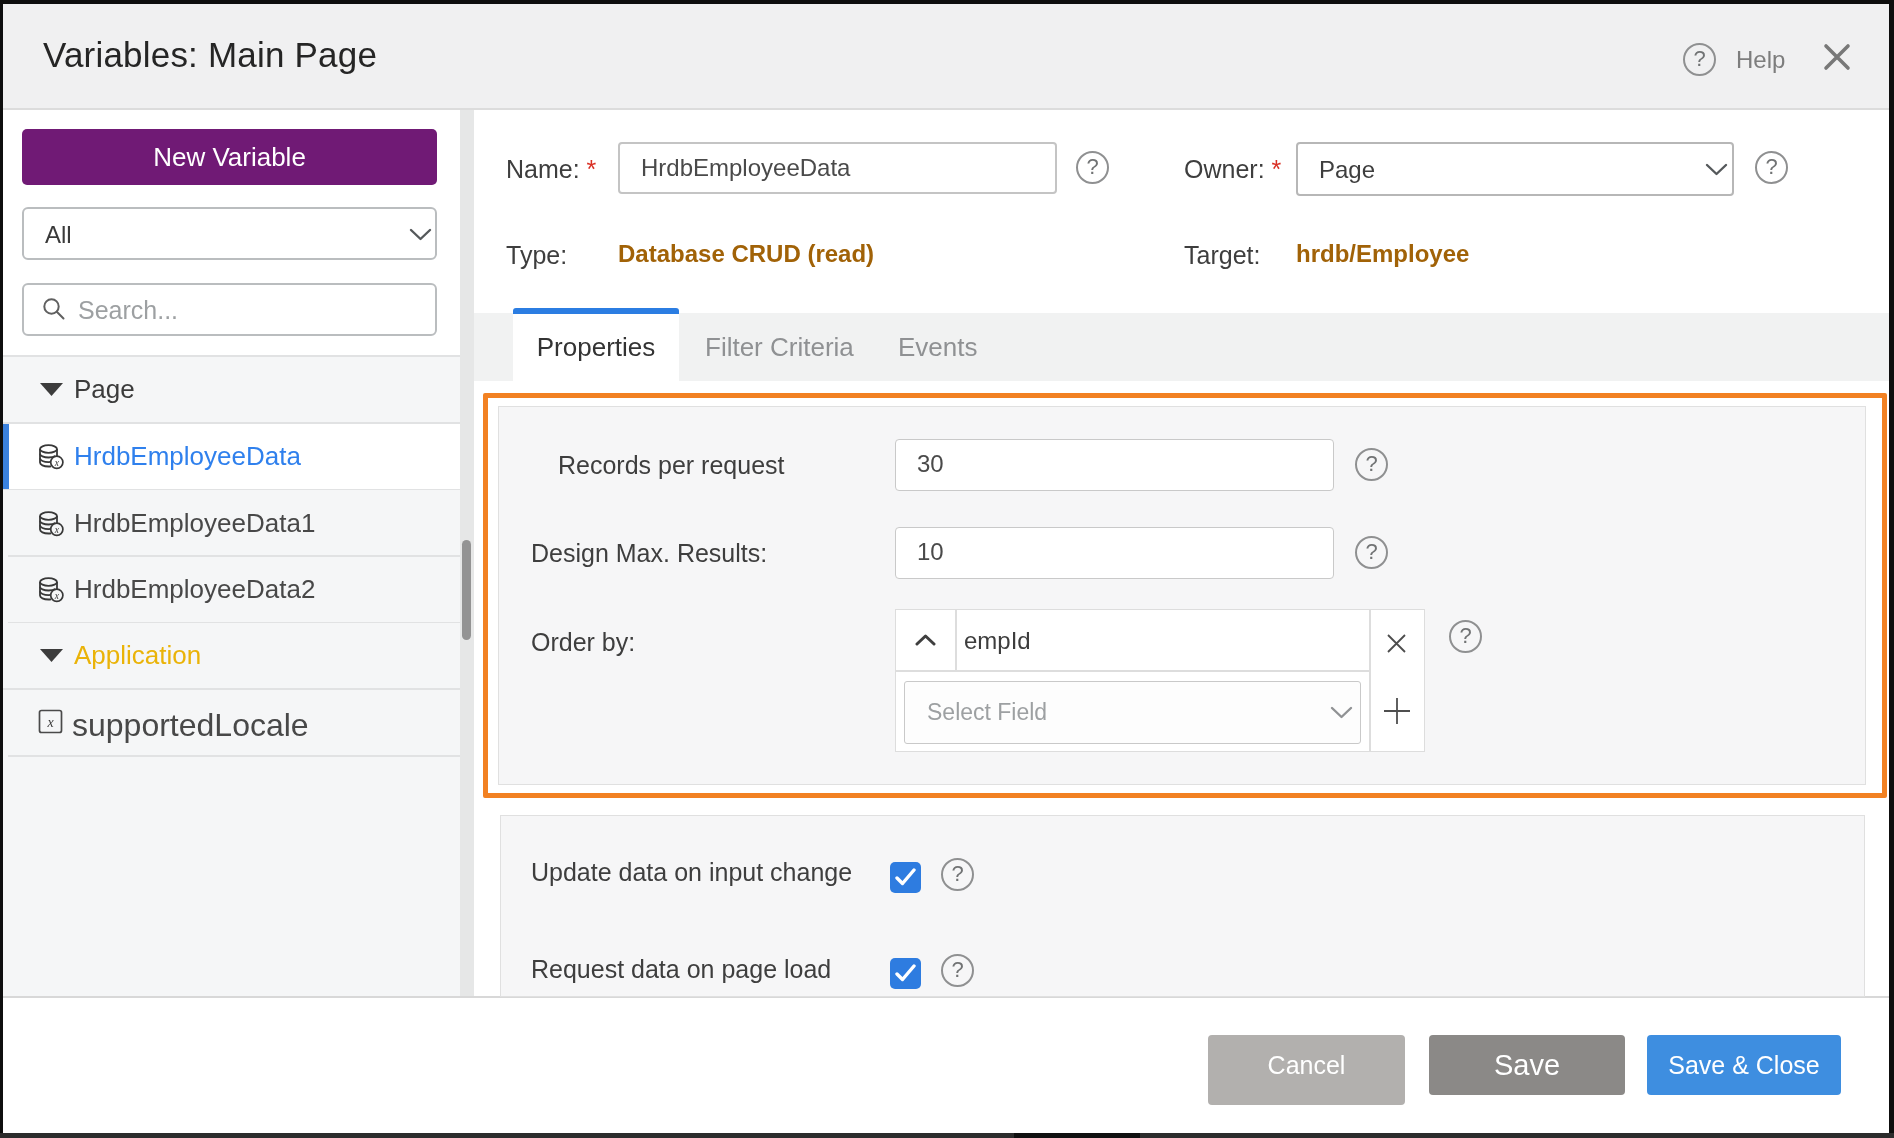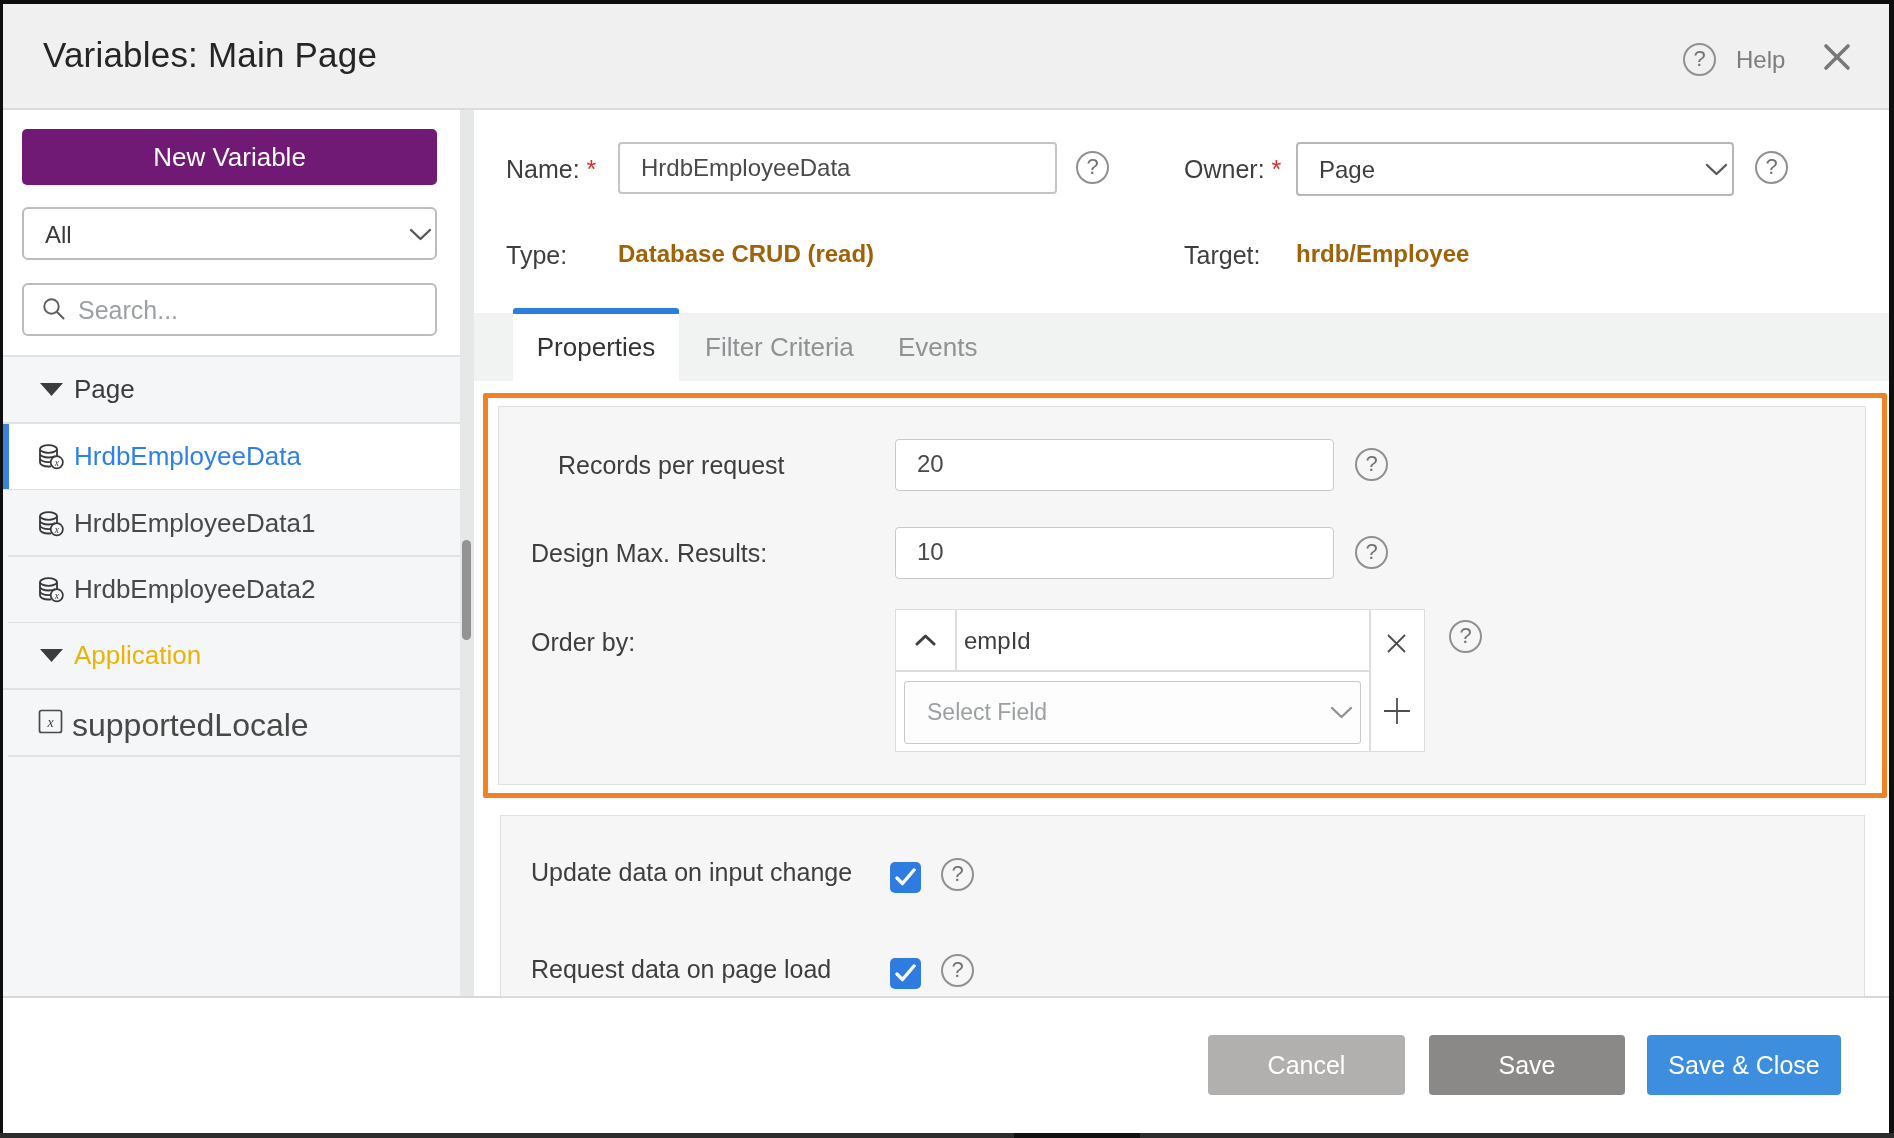--- a/index.html
+++ b/index.html
@@ -127,21 +127,21 @@
 <div class="abs" style="left:513px; top:308px; width:166px; height:73px; background:#2b7de2; border-radius:3px 3px 0 0;"></div>
 <div class="abs" style="left:513px; top:314px; width:166px; height:67px; background:#ffffff;"></div>
 <div class="abs" style="left:513px; top:332px; width:166px; text-align:center; font-size:26px; color:#333333;">Properties</div>
 <div class="abs" style="left:705px; top:332px; font-size:26px; color:#8f9193; white-space:nowrap;">Filter Criteria</div>
 <div class="abs" style="left:898px; top:332px; font-size:26px; color:#8f9193; white-space:nowrap;">Events</div>
 
 <div class="abs" style="left:483px; top:393px; width:1404px; height:405px; border:5px solid #f28122; border-radius:2px; background:#ffffff;"></div>
 <div class="panel" style="left:498px; top:406px; width:1368px; height:379px;"></div>
 
 <div class="lbl" style="left:531px; top:451px;margin-left:27px;">Records per request</div>
-<div class="inp" style="left:895px; top:439px; width:439px; height:52px; border-width:1.5px; border-color:#c9c9c9;">20</div>
+<div class="inp" style="left:895px; top:439px; width:439px; height:52px; border-width:1.5px; border-color:#c9c9c9;">30</div>
 <div class="q" style="left:1355px; top:448px;">?</div>
 
 <div class="lbl" style="left:531px; top:539px;">Design Max. Results:</div>
 <div class="inp" style="left:895px; top:527px; width:439px; height:52px; border-width:1.5px; border-color:#c9c9c9;">10</div>
 <div class="q" style="left:1355px; top:536px;">?</div>
 
 <div class="lbl" style="left:531px; top:628px;">Order by:</div>
 
 <div class="abs" style="left:895px; top:609px; width:530px; height:143px; background:#fff; border:1.5px solid #dddddd;"></div>
 <div class="abs" style="left:895px; top:670px; width:475px; height:1.5px; background:#dddddd;"></div>
@@ -171,18 +171,18 @@
     <polyline points="2,10 7.5,15.5 19,2" stroke="#ffffff" stroke-width="3.4" fill="none" stroke-linecap="round" stroke-linejoin="round"></polyline>
   </svg>
 <div class="q" style="left:941px; top:858px;">?</div>
 <div class="lbl" style="left:531px; top:955px;">Request data on page load</div>
 <div class="abs" style="left:890px; top:958px; width:31px; height:31px; background:#2e7ce0; border-radius:5px;"></div>
 <svg class="abs" style="left:895px; top:964px;" width="21" height="19" viewBox="0 0 21 19">
     <polyline points="2,10 7.5,15.5 19,2" stroke="#ffffff" stroke-width="3.4" fill="none" stroke-linecap="round" stroke-linejoin="round"></polyline>
   </svg>
 <div class="q" style="left:941px; top:954px;">?</div>
 
-<div class="abs" style="left:1208px; top:1035px; width:197px; height:60px; background:#b2b0ae; border-radius:4px; color:#fff; font-size:25px; line-height:60px; text-align:center;">Cancel</div>
-<div class="abs" style="left:1429px; top:1035px; width:196px; height:60px; background:#8b8987; border-radius:4px; color:#fff; font-size:25px; line-height:60px; text-align:center;">Save</div>
+<div class="abs" style="left:1208px; top:1035px; width:197px; height:70px; background:#b2b0ae; border-radius:4px; color:#fff; font-size:25px; line-height:60px; text-align:center;">Cancel</div>
+<div class="abs" style="left:1429px; top:1035px; width:196px; height:60px; background:#8b8987; border-radius:4px; color:#fff; font-size:29px; line-height:60px; text-align:center;">Save</div>
 <div class="abs" style="left:1647px; top:1035px; width:194px; height:60px; background:#3e8ee0; border-radius:4px; color:#fff; font-size:25px; line-height:60px; text-align:center;">Save &amp; Close</div>
 
 <div class="abs" style="left:0px; top:1133px; width:1894px; height:5px; background:#2c2c2c;"></div>
 <div class="abs" style="left:1014px; top:1133px; width:126px; height:5px; background:#101010;"></div>
 
 </body></html>

